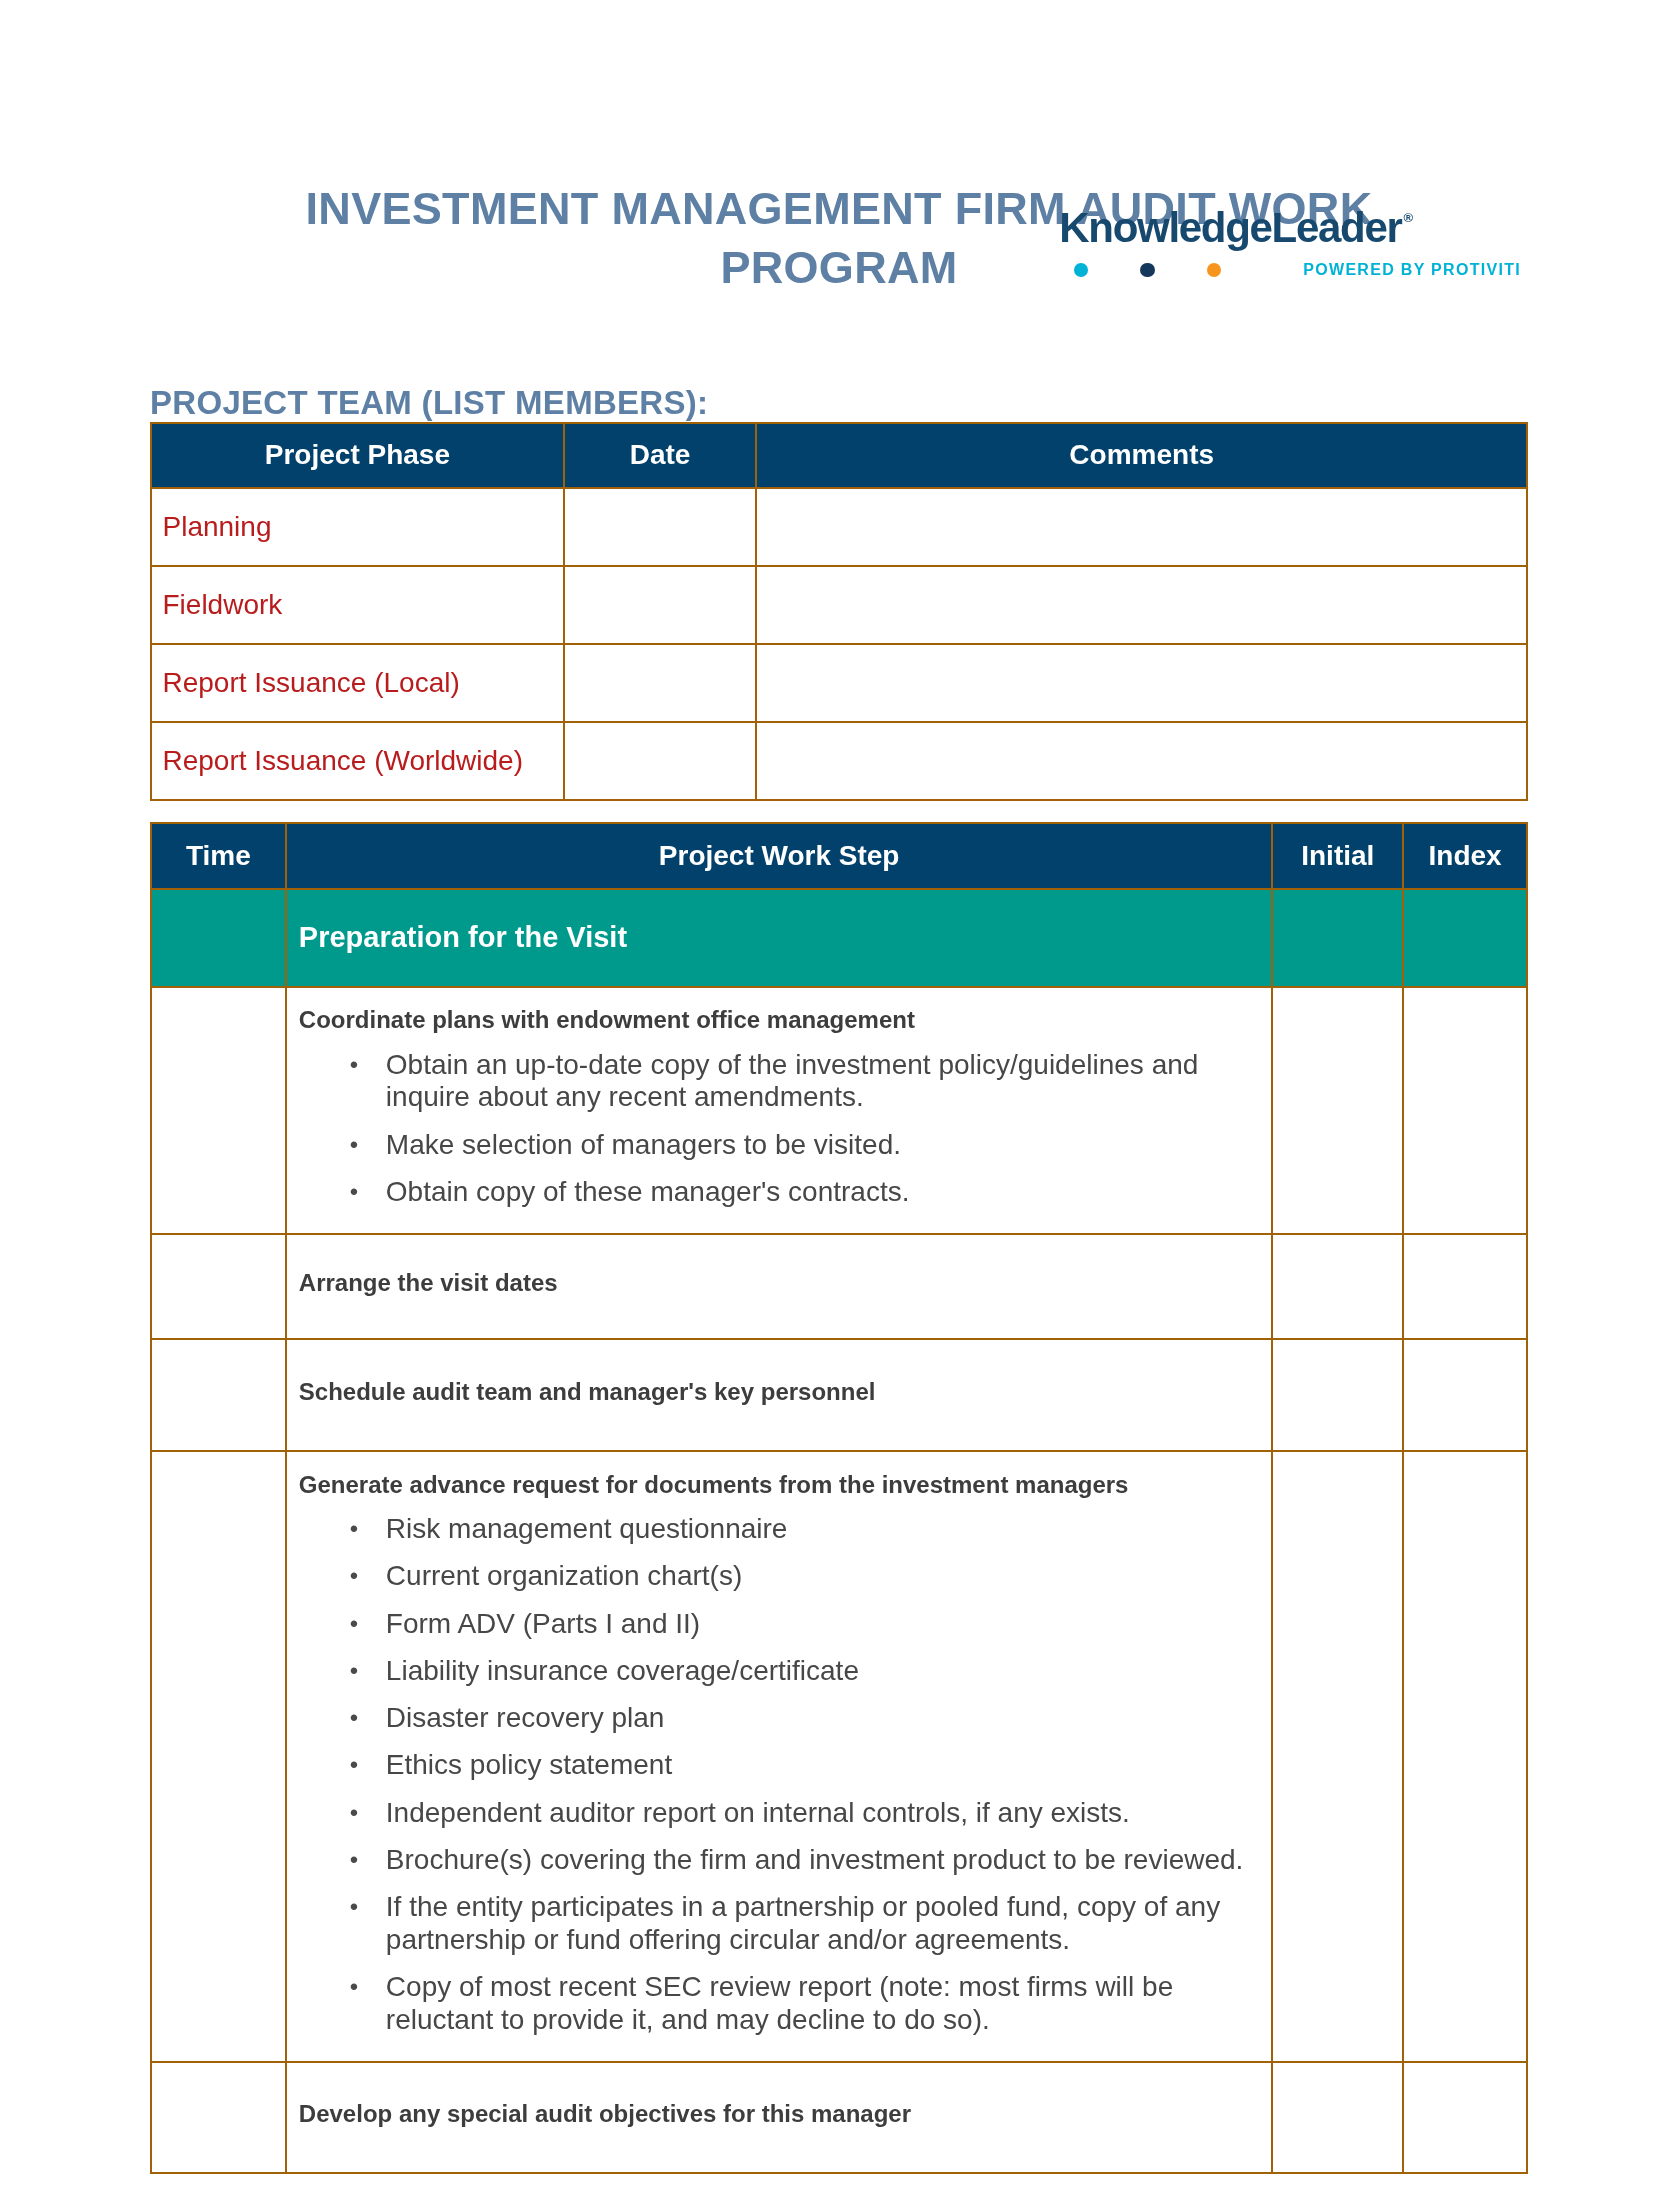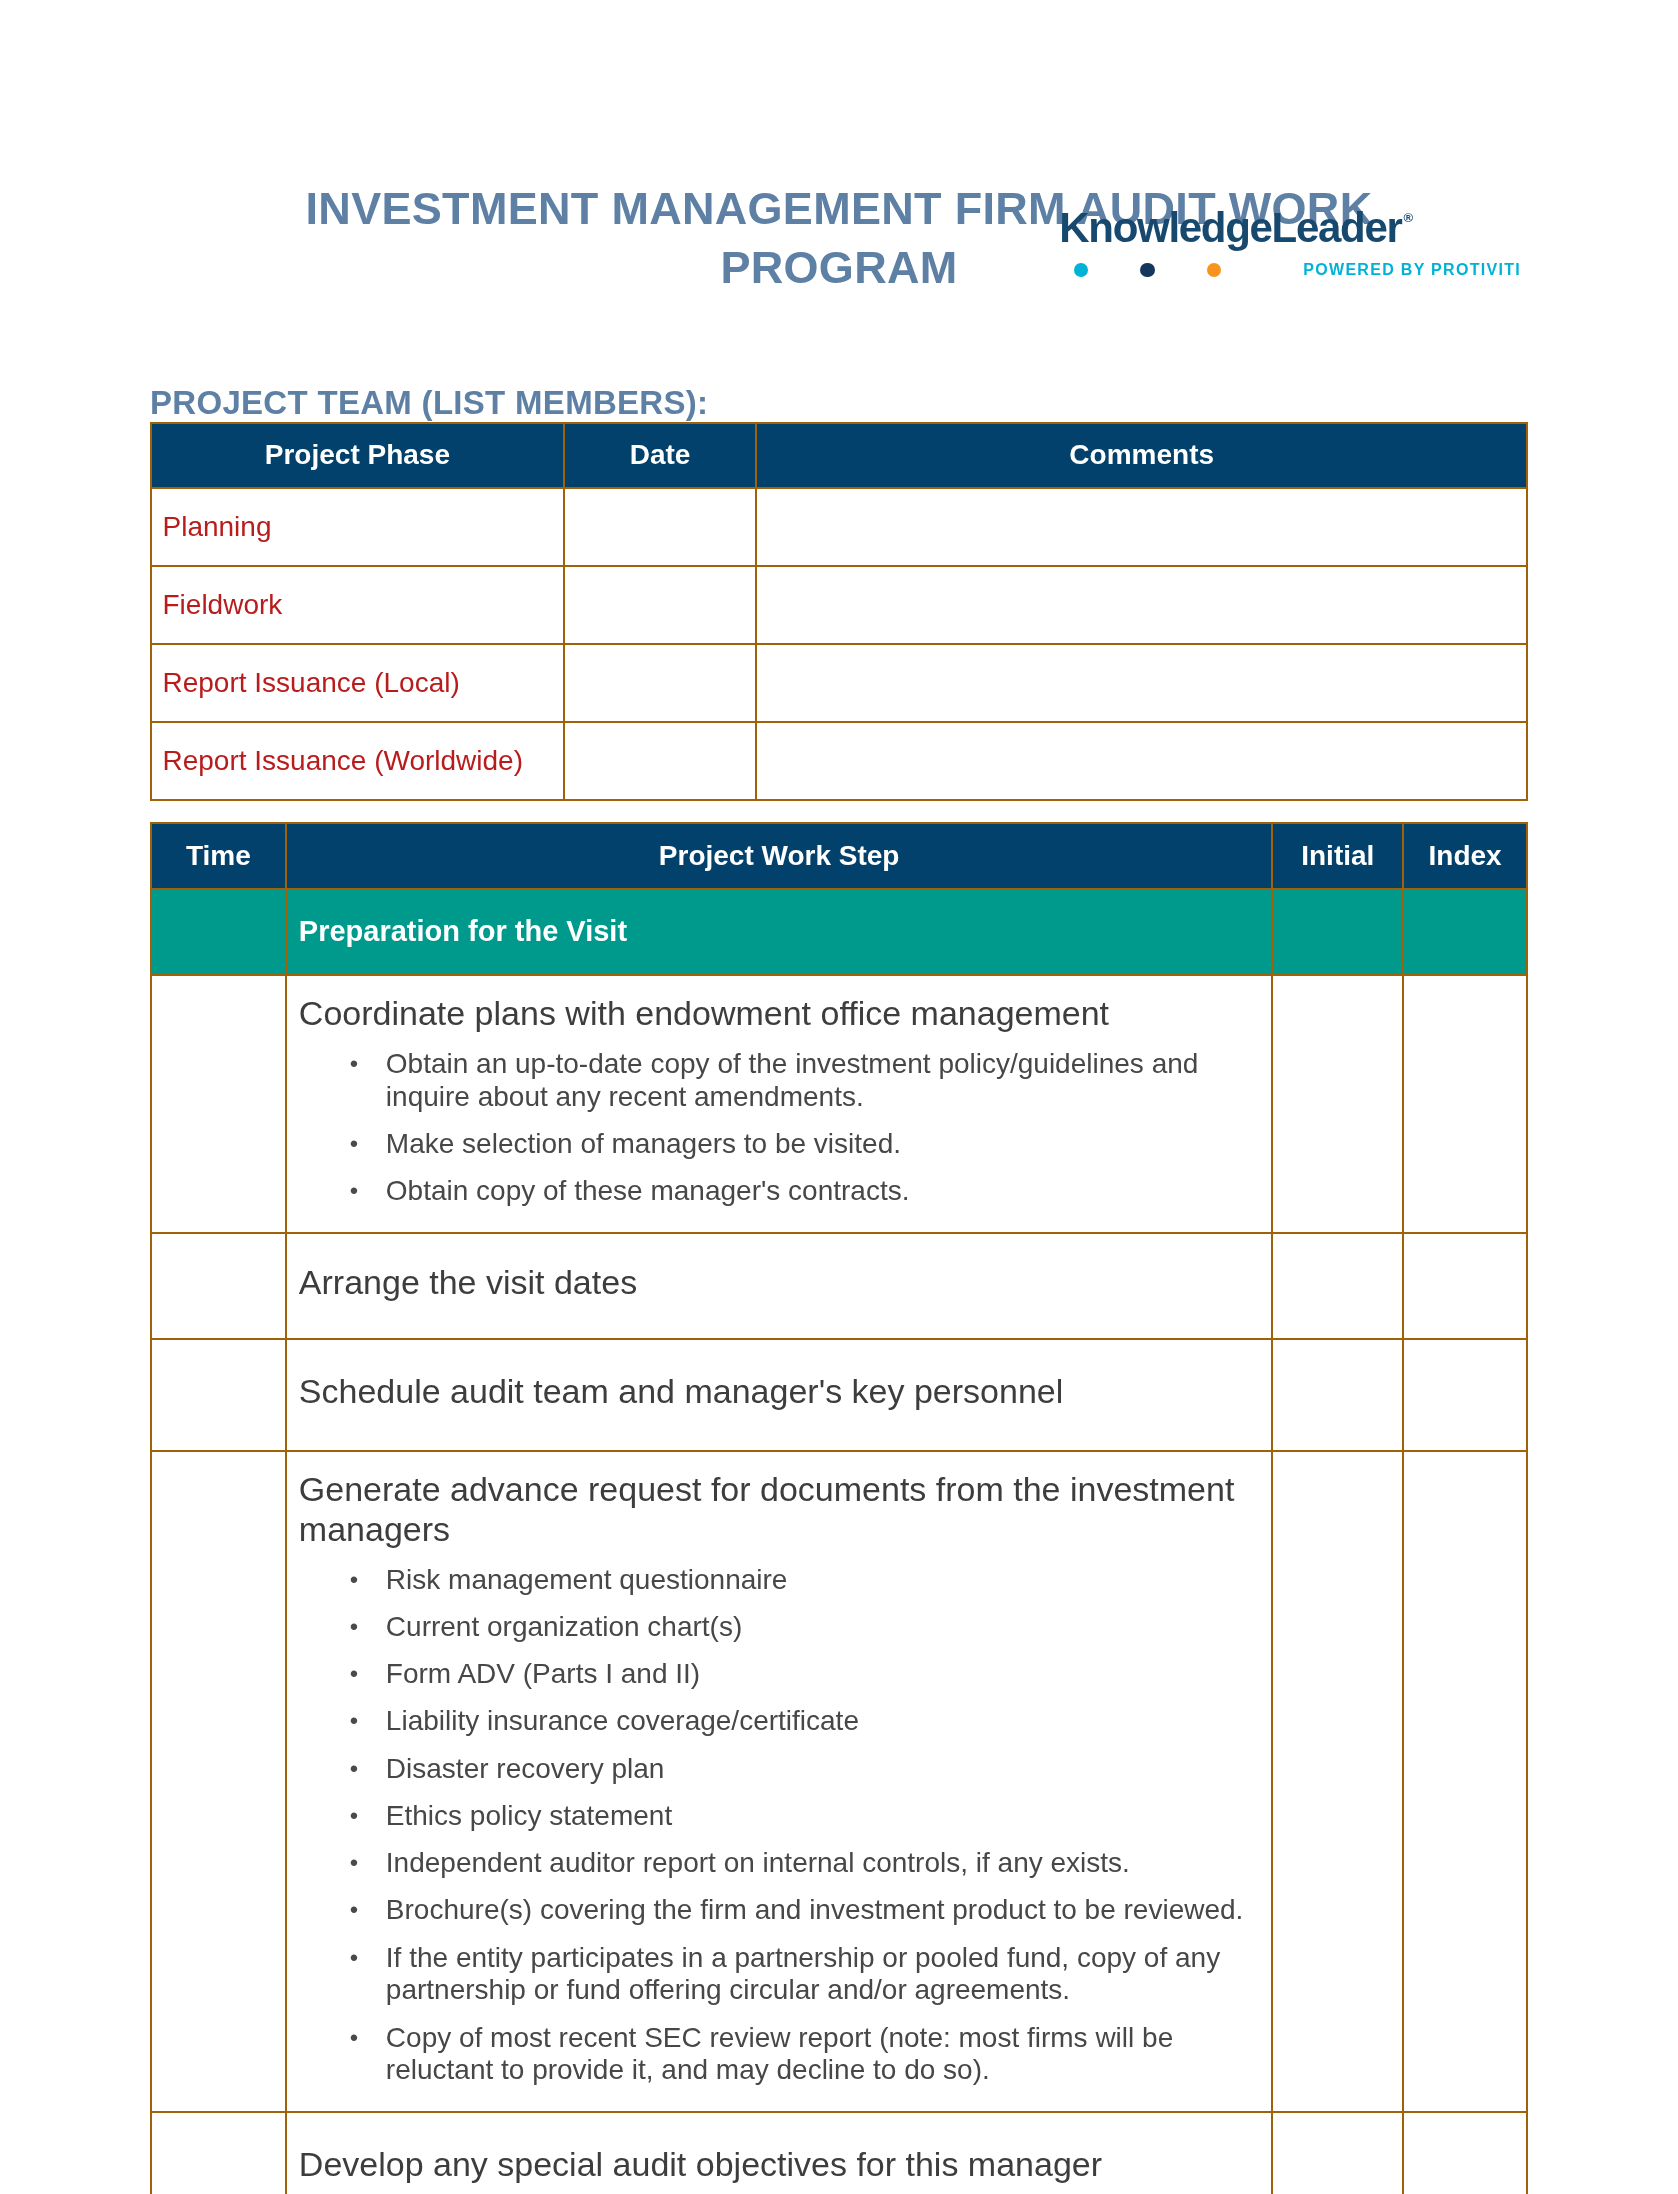--- a/index.html
+++ b/index.html
@@ -62,26 +62,26 @@
     padding: 0 10.5px; text-align: left; vertical-align: middle;
     background: #ffffff;
   }
 
   
   .work-table { margin-top: 21px; }
   .work-table th { height: 64px; }
   .teal-row td { background: #009a8d; height: 64px; }
   .teal-row td.section-cell {
     color: #ffffff; font-size: 29px; font-weight: 700;
-    padding: 10px 12px; text-align: left; vertical-align: middle;
+    padding: 16px 12px; text-align: left; vertical-align: middle;
   }
   .step-row td { background: #ffffff; vertical-align: middle; }
   .step-cell { padding: 18.4px 26px 24px 12px; text-align: left; }
   .step-title {
-    font-size: 34px; font-weight: 400; color: #3d3d3d; line-height: 1.16;
+    font-size: 24px; font-weight: 700; color: #3d3d3d; line-height: 1.16;
   }
   .bullet-list { margin-top: 1.3px; }
   .bullet {
     display: flex; align-items: flex-start;
     padding-left: 51px; margin-top: 14.5px;
     font-size: 28px; color: #474747; line-height: 1.17;
   }
   .bullet .glyph {
     width: 36px; flex: 0 0 36px; color: #4a4a4a;
     font-size: 24px; line-height: 32px;

